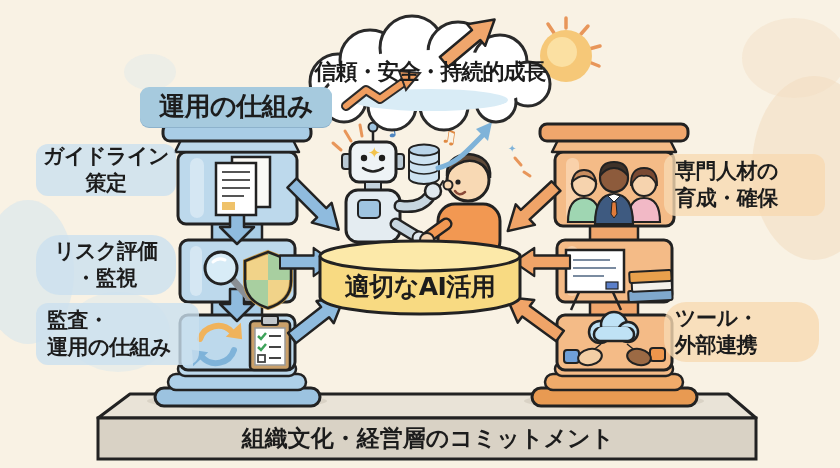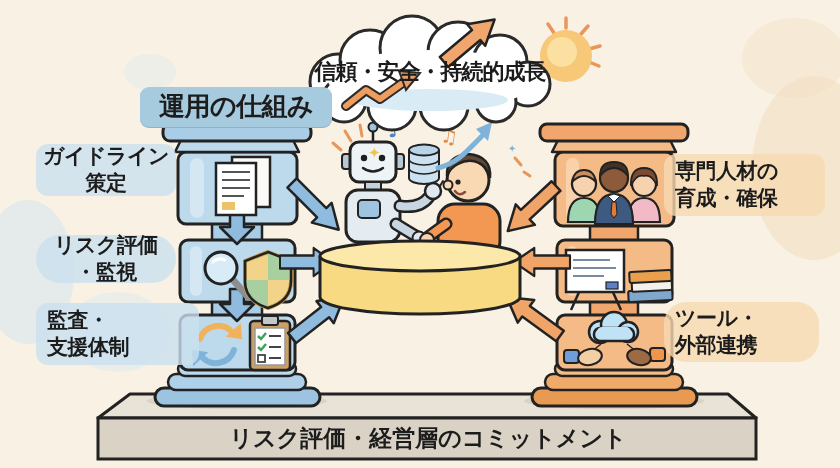--- a/index.html
+++ b/index.html
@@ -279,24 +279,25 @@
     <path d="M399,71 L420,73 L406,90 Z" fill="#ef9d5f" stroke="#2a2a2a" stroke-width="2"></path>
   </g>
 </svg>
 
   <div class="lbl cloud-t" style="left:296px;top:56px;width:268px;height:32px;">信頼・安全・持続的成長</div>
 
   <div class="lbl badge badge-blue" style="left:140px;top:87px;width:192px;height:40px;">運用の仕組み</div>
 
   <div class="lbl tag tag-blue" style="left:36px;top:144px;width:140px;height:52px;">ガイドライン
 策定</div>
-  <div class="lbl tag tag-blue" style="left:36px;top:235px;width:140px;height:48px;border-radius:24px;">リスク評価
+  <div class="lbl tag tag-blue" style="left:36px;top:235px;width:140px;height:60px;border-radius:24px;">リスク評価
 ・監視</div>
   <div class="lbl tag tag-blue tag-left" style="left:36px;top:303px;width:152px;height:62px;">監査・
-支援体制</div>
-
-  <div class="lbl tag tag-orange tag-left" style="left:664px;top:154px;width:150px;height:62px;">専門人材の
+運用の仕組み</div>
+
+  <div class="lbl tag tag-orange tag-left" style="left:664px;top:154px;width:150px;height:62px;text-align:center;">専門人材の
 育成・確保</div>
   <div class="lbl tag tag-orange tag-left" style="left:664px;top:302px;width:144px;height:60px;border-radius:22px;">ツール・
 外部連携</div>
 
-  <div class="lbl base-t" style="left:100px;top:424px;width:656px;height:30px;">リスク評価・経営層のコミットメント</div>
+  <div class="lbl center-t" style="left:325px;top:272px;width:190px;height:30px;">適切なAI活用</div>
+  <div class="lbl base-t" style="left:100px;top:424px;width:656px;height:30px;">組織文化・経営層のコミットメント</div>
 </div>
 
 </body></html>

